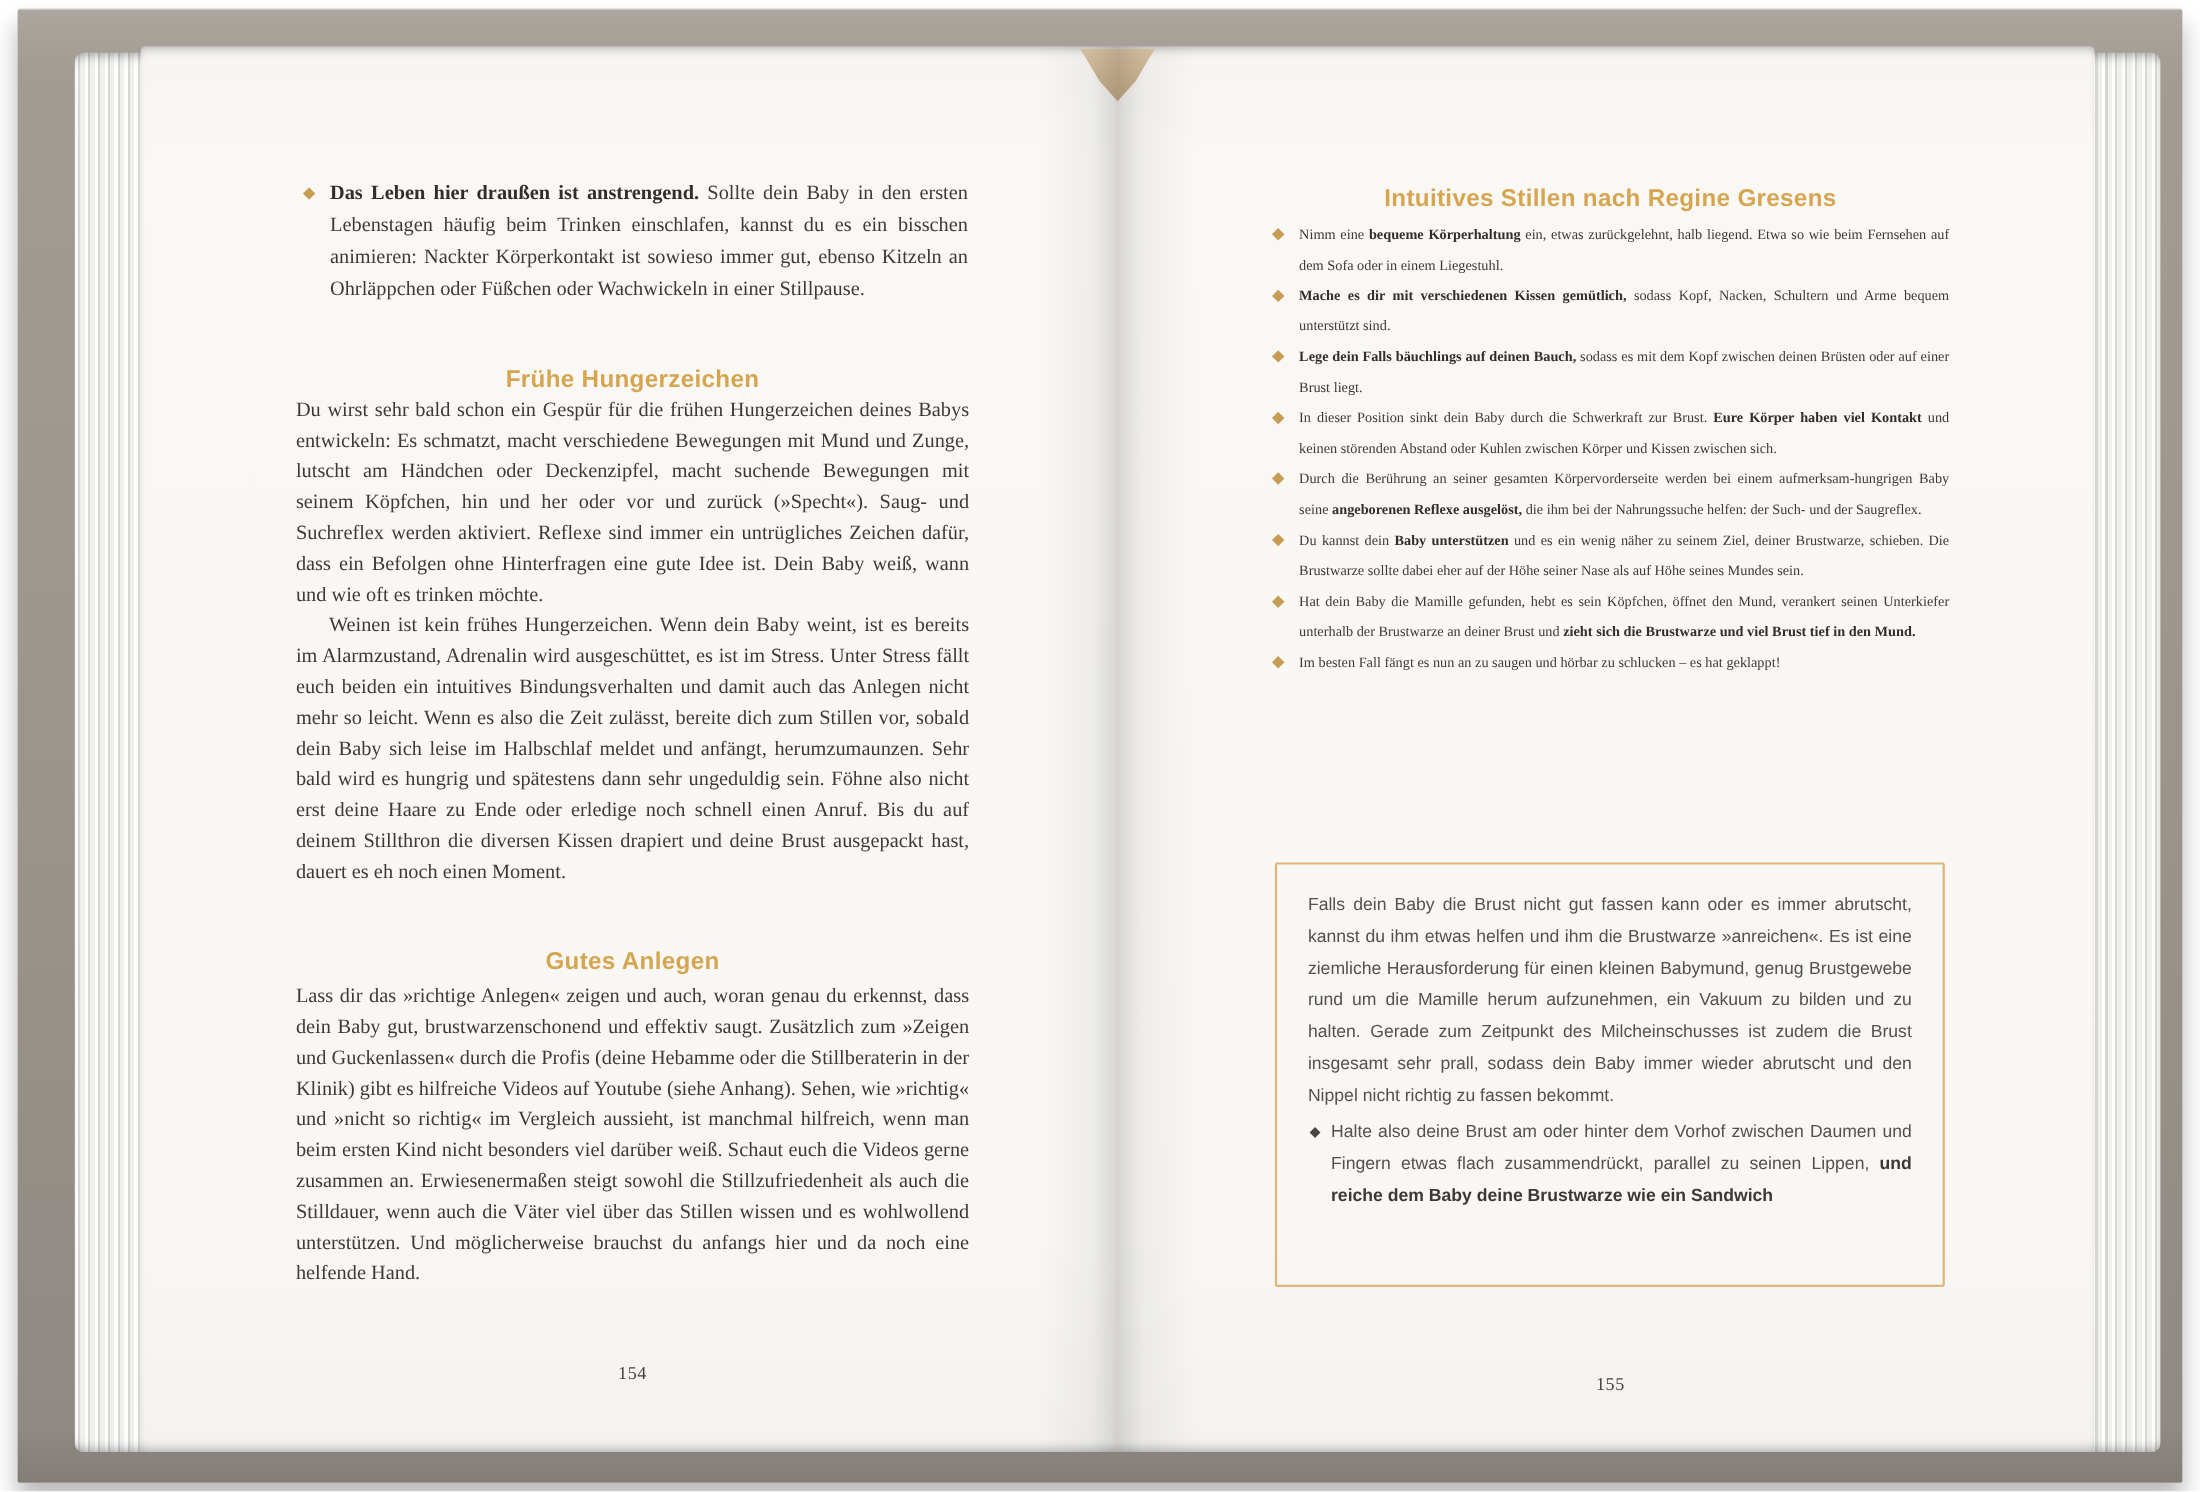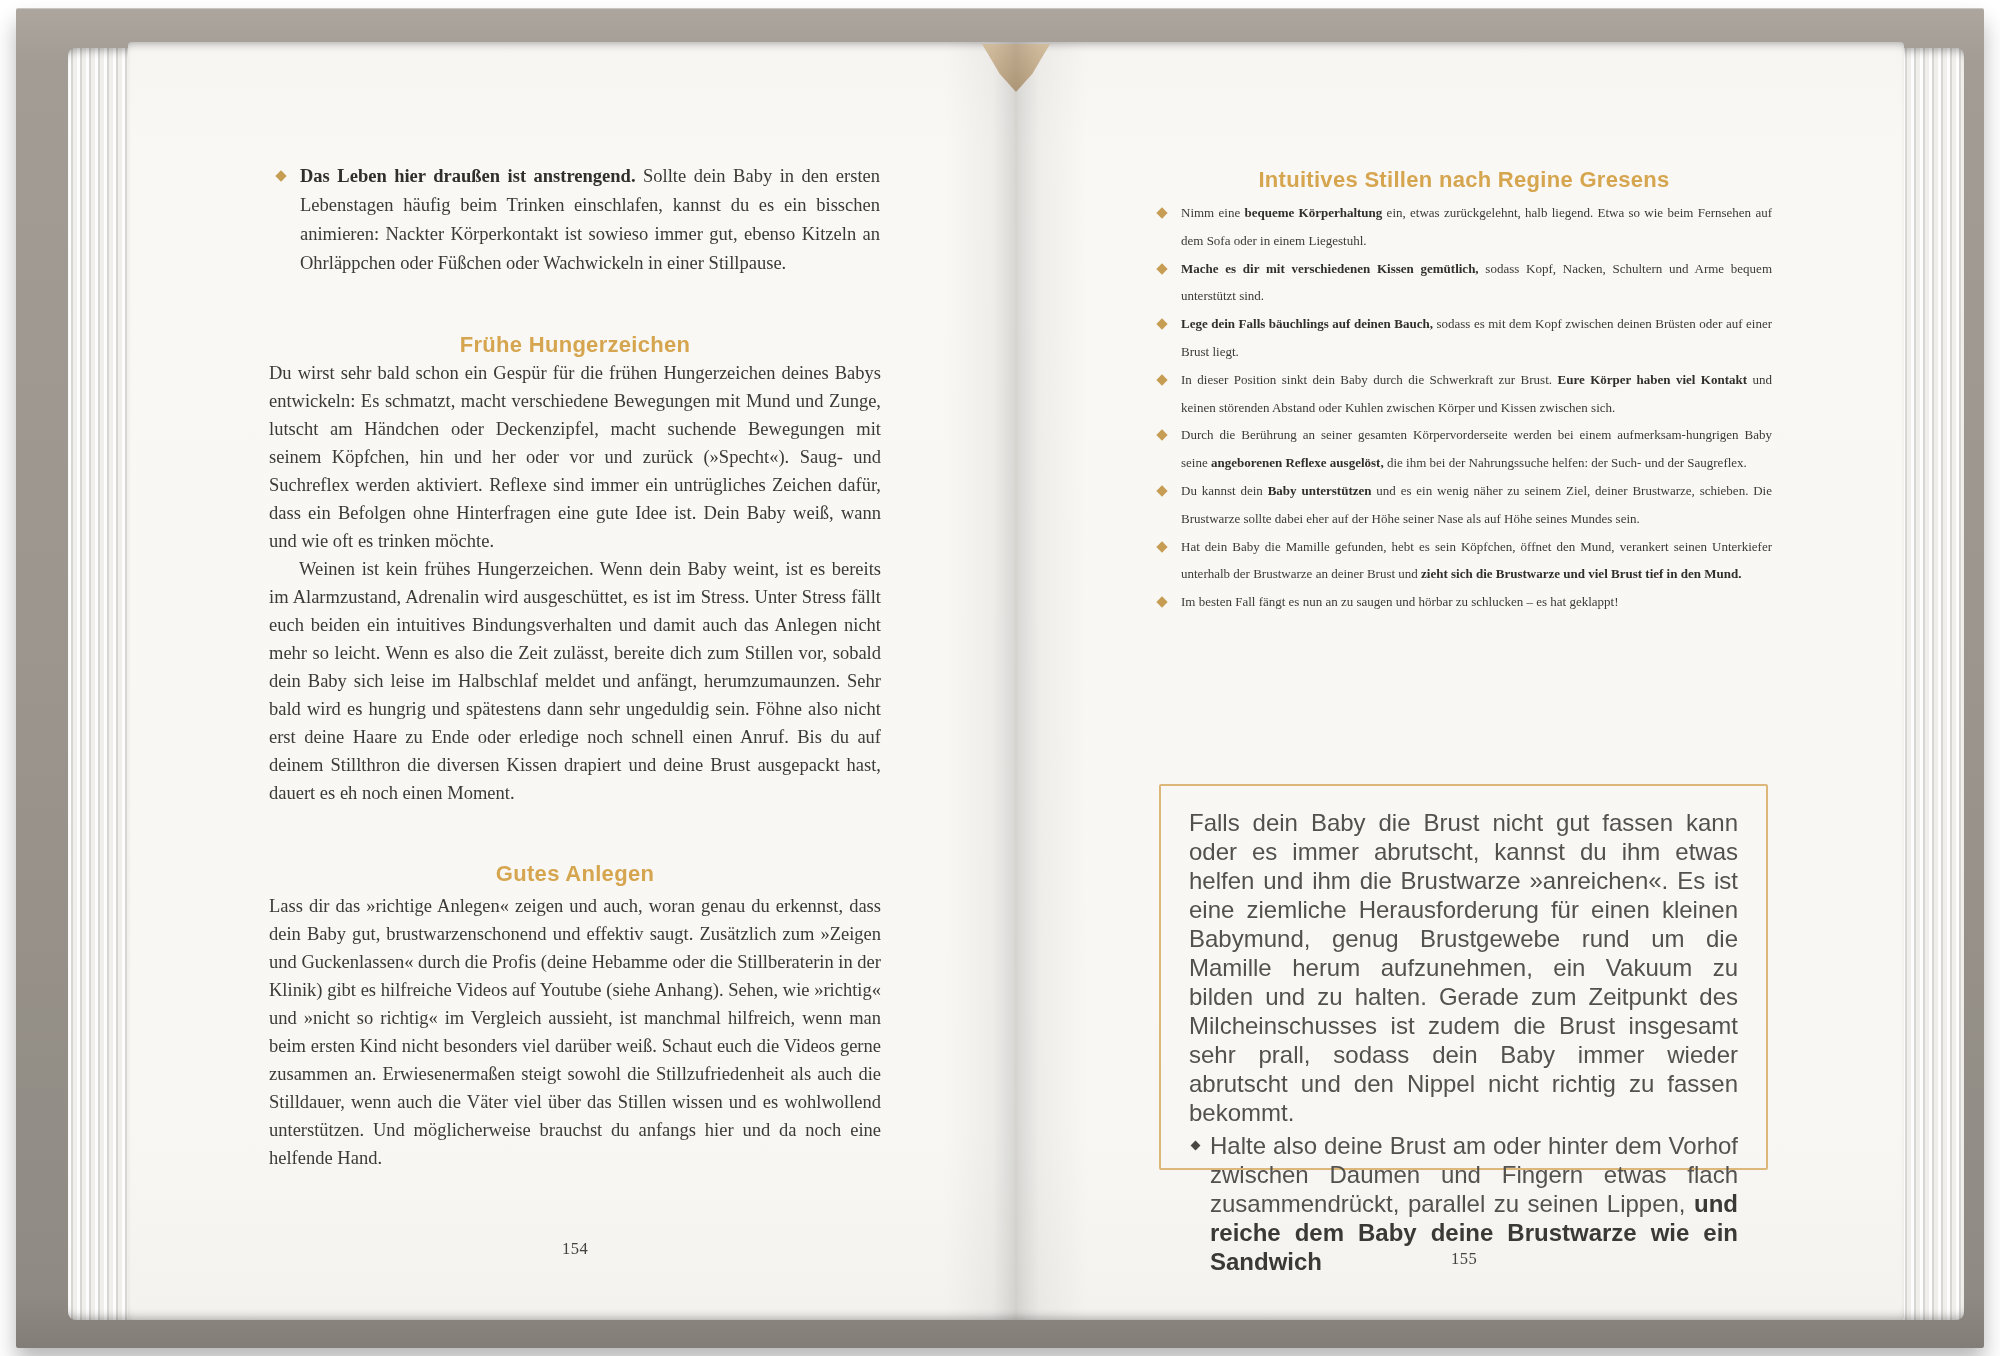--- a/index.html
+++ b/index.html
@@ -48,21 +48,21 @@
   
   .rp-h{left:1140px;top:160px;width:616px;}
   .rp-bullets{left:1140px;top:191px;width:616px;margin:0;padding:0;}
   .rp-bullets li{list-style:none;position:relative;padding-left:25px;margin:0;
         font-size:13px;line-height:27.8px;}
   .rp-bullets .diamond{left:2px;top:10px;}
   .rp-box{left:1143px;top:776px;width:609px;height:386px;box-sizing:border-box;
         border:2px solid #ddb679;border-radius:2px;}
   .rp-box h3{margin:36px 28px 0;font-family:"Liberation Sans","DejaVu Sans",sans-serif;
         font-weight:bold;font-size:20px;line-height:24px;color:#d6a54f;letter-spacing:.2px;}
-  .sans-body{font-family:"Liberation Sans","DejaVu Sans",sans-serif;font-size:24px;line-height:29px;
+  .sans-body{font-family:"Liberation Sans","DejaVu Sans",sans-serif;font-size:16px;line-height:29px;
         color:#53514d;text-align:justify;}
   .sans-body strong{color:#3b3935;}
   .rp-box p{margin:22px 28px 0;}
   .box-bullet{position:relative;margin:4px 28px 0;padding-left:21px;}
   .box-bullet .diamond{left:3px;top:11px;}
 </style>
 </head>
 <body>
 
 <div class="scene">

